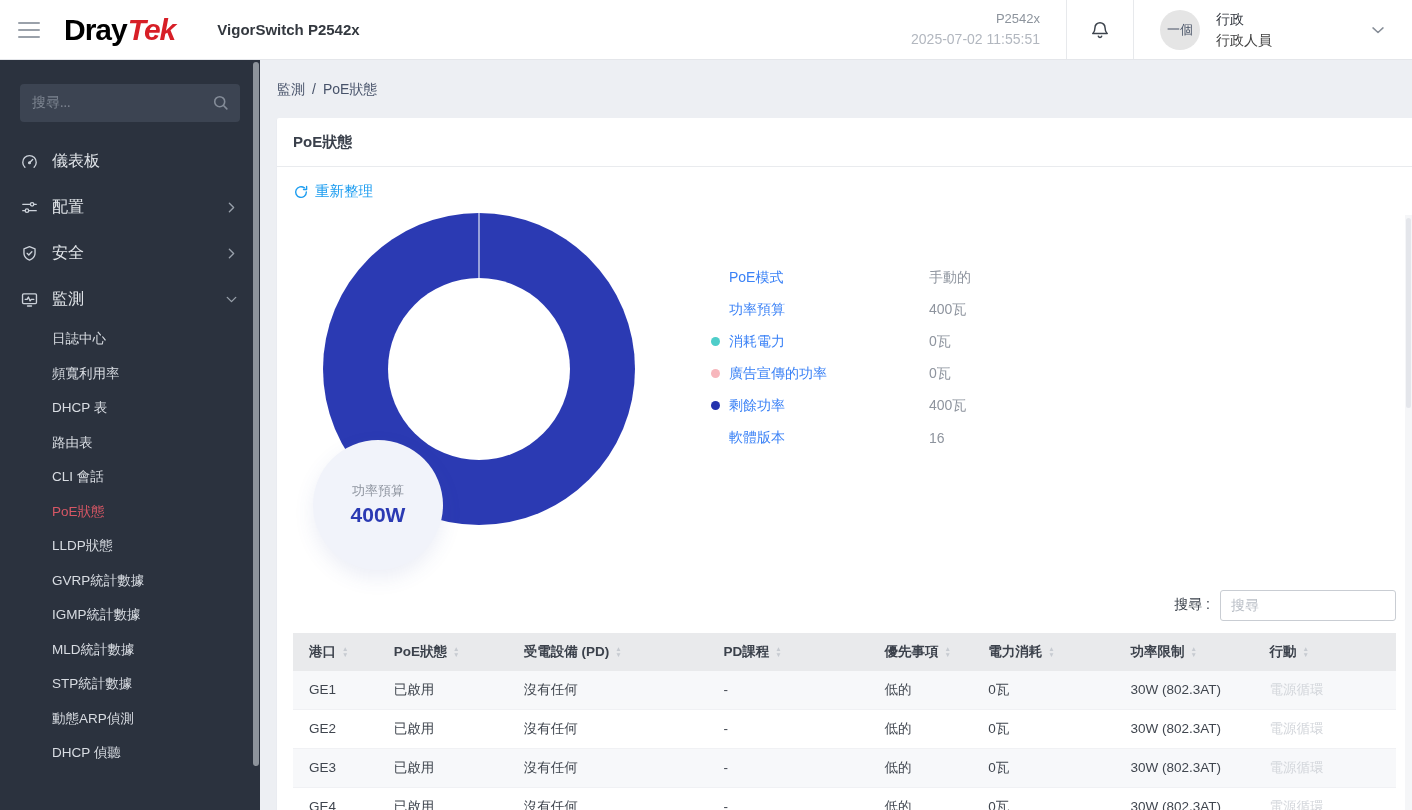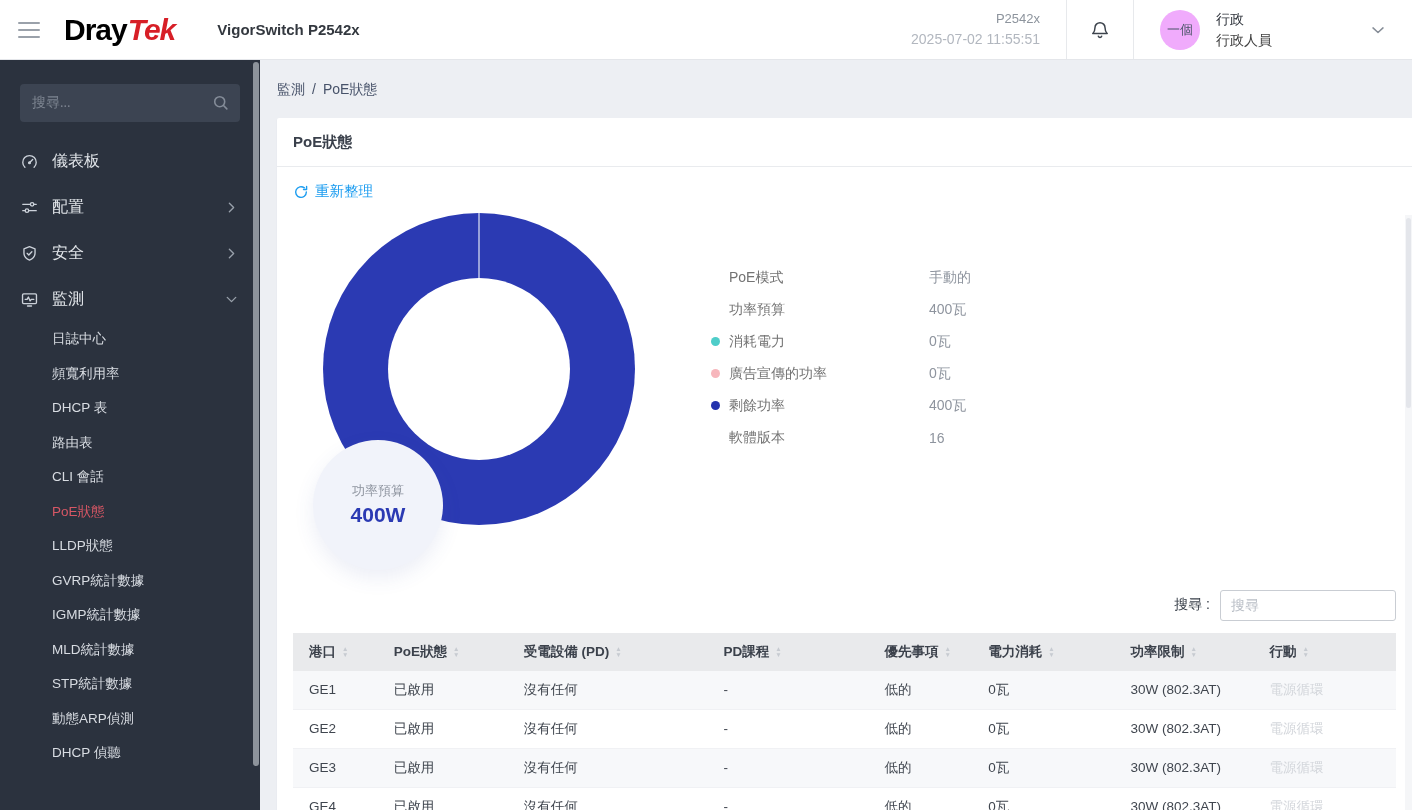--- a/index.html
+++ b/index.html
@@ -14,21 +14,21 @@
   .logo-dray { font-size: 30px; font-weight: 800; color: #000000; letter-spacing: -1px; }
   .logo-tek { font-size: 30px; font-weight: 800; font-style: italic; color: #d71f27; letter-spacing: -1px; margin-left: 1px; }
   .product-title { margin-left: 42px; align-self: center; font-size: 15px; font-weight: 700; color: #33383f; }
   .header-spacer { flex: 1; }
   .device-time { align-self: center; text-align: right; margin-right: 26px; line-height: 1.5; }
   .device-time .model { font-size: 13px; color: #8d949d; }
   .device-time .dt { font-size: 14px; color: #b2b7bf; }
   .header-divider { width: 1px; background: #e7e9ec; margin: 0; }
   .bell-wrap { width: 66px; display: flex; align-items: center; justify-content: center; cursor: pointer; }
   .user-wrap { display: flex; align-items: center; padding: 0 24px 0 26px; cursor: pointer; }
-  .avatar { width: 40px; height: 40px; border-radius: 50%; background: #f0abfc; color: #4a5568; font-size: 13px; display: flex; align-items: center; justify-content: center; }
+  .avatar { width: 40px; height: 40px; border-radius: 50%; background: #e5e5e5; color: #4a5568; font-size: 13px; display: flex; align-items: center; justify-content: center; }
   .user-names { margin-left: 16px; line-height: 1.45; }
   .user-names .n1 { font-size: 14px; color: #30353d; }
   .user-names .n2 { font-size: 14px; color: #404040; text-align: center; }
   .user-chevron { margin-left: 96px; color: #868d97; display: flex; }
 
   
   .layout { display: flex; height: 750px; }
 
   
   .sidebar { position: relative; width: 260px; background: #2b323e; flex: none; overflow: hidden; }
@@ -61,21 +61,21 @@
   .donut .hairline { position: absolute; left: calc(50% - 1px); top: 0; width: 2px; height: 66px; background: #98a1da; }
   .donut .hole { position: absolute; left: 50%; top: 50%; width: 182px; height: 182px; transform: translate(-50%,-50%); border-radius: 50%; background: #fff; }
   .donut-badge { position: absolute; left: 20px; top: 230px; width: 130px; height: 130px; border-radius: 50%; background: #f1f3fa; box-shadow: 0 8px 20px rgba(70,90,170,.10); display: flex; flex-direction: column; align-items: center; justify-content: center; gap: 3px; }
   .donut-badge .b-label { font-size: 13px; color: #8d939e; }
   .donut-badge .b-value { font-size: 21px; font-weight: 800; color: #2b3ab3; }
 
   .stats { position: absolute; left: 418px; top: 52px; }
   .stat-row { display: flex; align-items: center; height: 32px; }
   .stat-dot { width: 9px; height: 9px; border-radius: 50%; margin-right: 9px; flex: none; }
   .stat-dot.hidden { visibility: hidden; }
-  .stat-label { width: 200px; font-size: 14px; color: #737373; }
+  .stat-label { width: 200px; font-size: 14px; color: #3b82f6; }
   .stat-value { font-size: 14px; color: #8e949e; }
 
   .table-search { display: flex; justify-content: flex-end; align-items: center; margin: 14px 0 12px; }
   .table-search .ts-label { font-size: 14px; color: #3a414b; margin-right: 10px; }
   .table-search input { width: 176px; height: 31px; border: 1px solid #c9cdd3; border-radius: 3px; font-size: 14px; padding: 0 10px; outline: none; color: #a21caf; font-family: Liberation Sans, sans-serif; }
   .table-search input::placeholder { color: #b9bec6; }
 
   table.poe { width: 100%; border-collapse: collapse; table-layout: fixed; }
   table.poe th { background: #e9eaec; text-align: left; font-size: 13.5px; font-weight: 700; color: #3b414b; padding: 10px 8px; white-space: nowrap; cursor: pointer; }
   table.poe th:first-child, table.poe td:first-child { padding-left: 16px; }

